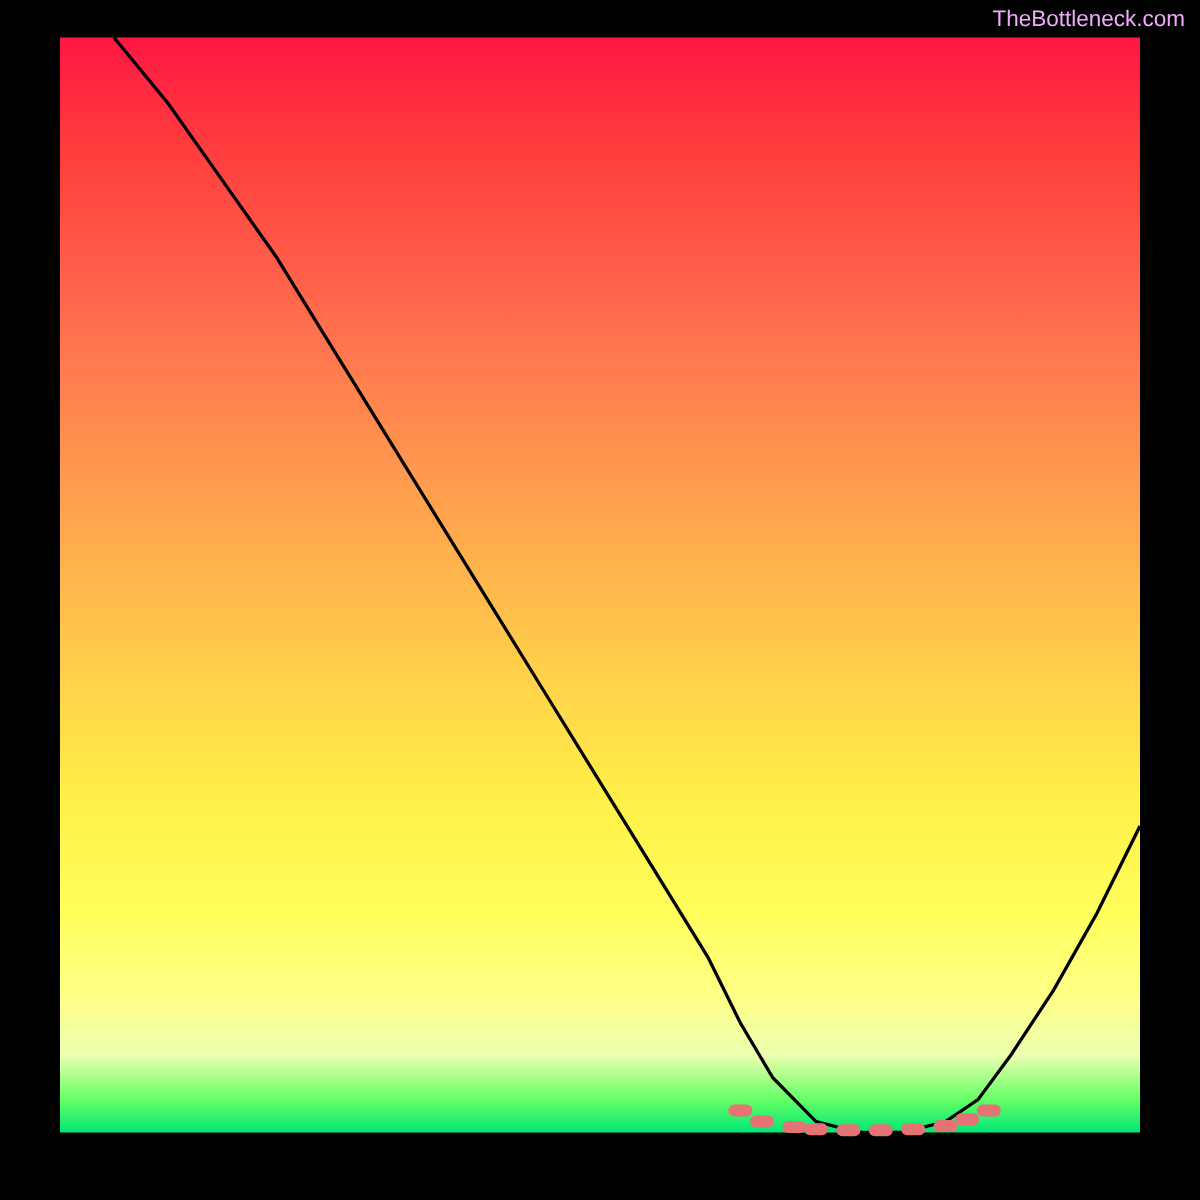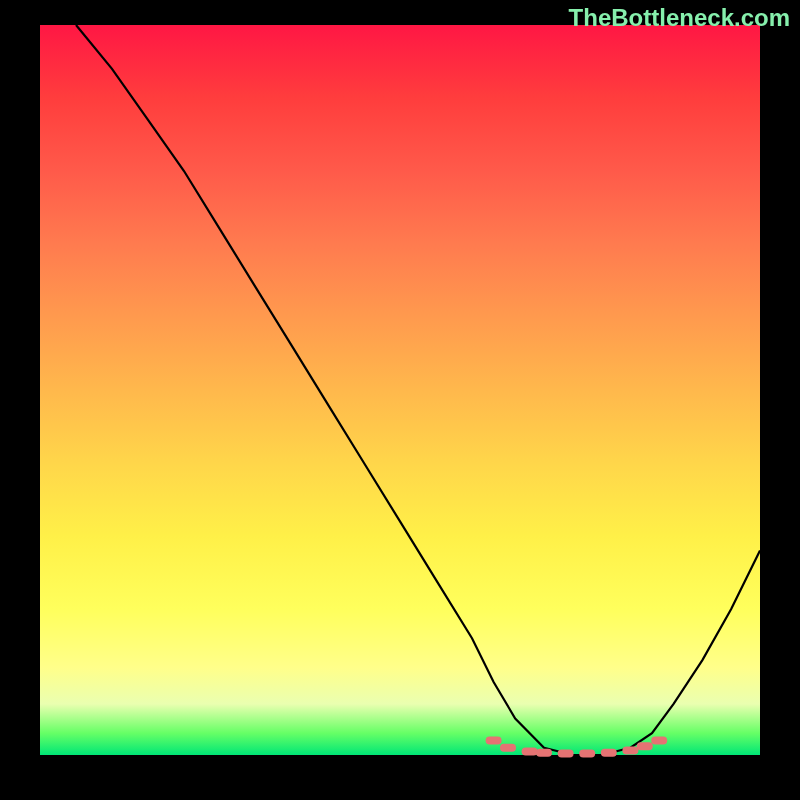--- a/index.html
+++ b/index.html
@@ -7,23 +7,23 @@
     width: 800px;
     height: 800px;
     background: #000;
     position: relative;
     font-family: Arial, sans-serif;
   }
   .watermark {
     position: absolute;
     top: 4px;
     right: 10px;
-    color: #86efac;
-    font-size: 24px;
-    font-weight: bold;
+    color: #f0abfc;
+    font-size: 15px;
+    font-weight: normal;
     z-index: 10;
   }
   .plot-area {
     position: absolute;
     left: 40px;
     top: 25px;
     width: 720px;
     height: 730px;
     background: linear-gradient(to bottom,
       #ff1744 0%,

